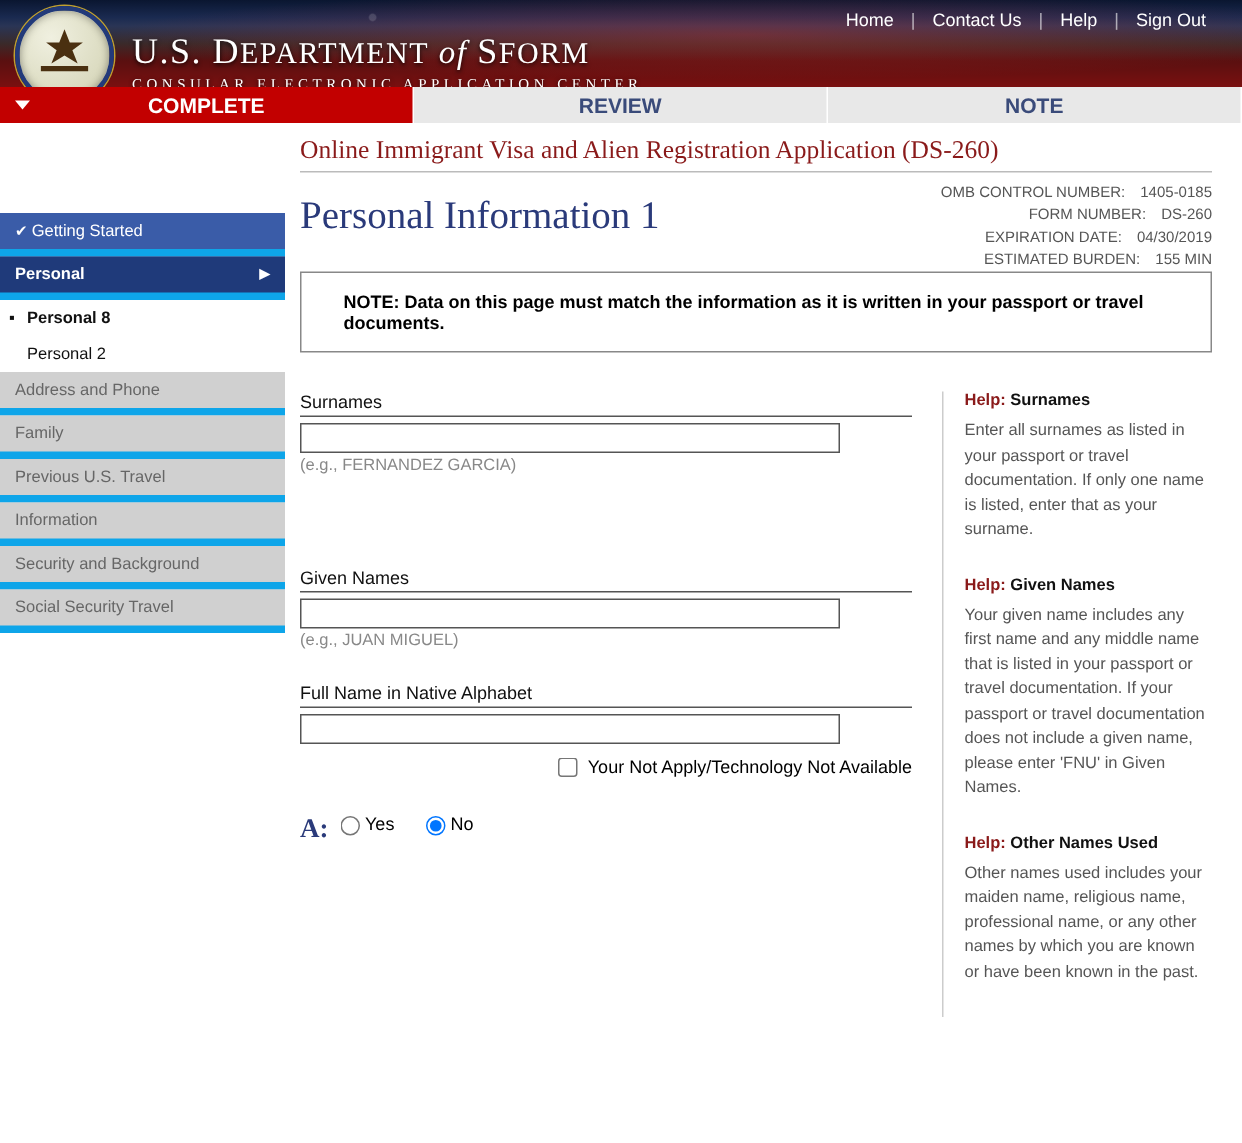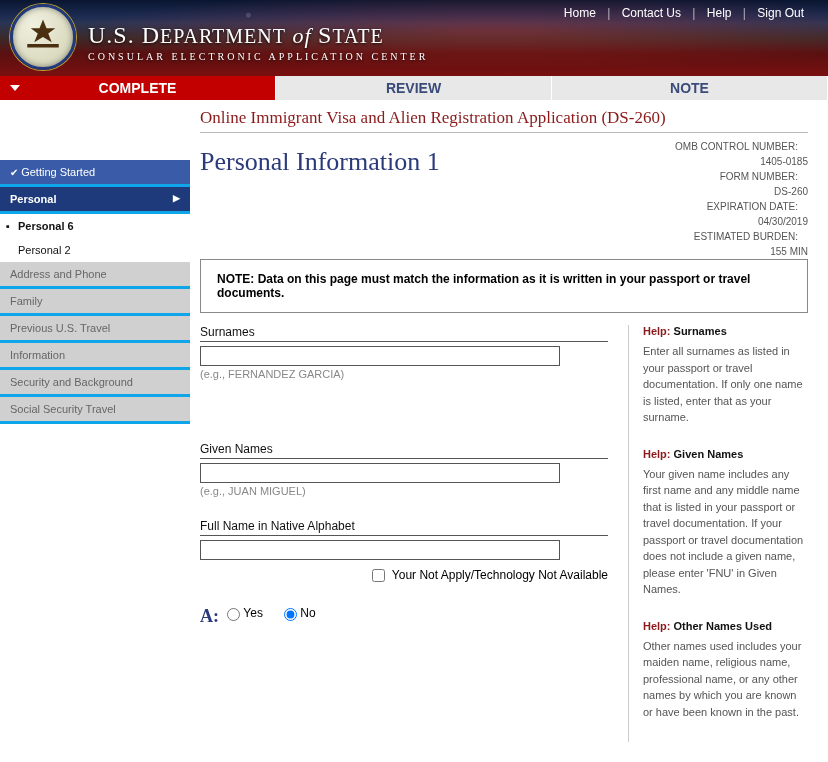--- a/index.html
+++ b/index.html
@@ -1,21 +1,21 @@
 <!DOCTYPE html>
 <html><head>
 <meta charset="utf-8">
 <style>
   * { box-sizing: border-box; margin: 0; padding: 0; }
   body { font-family: Verdana, Arial, sans-serif; font-size: 12px; background: #fff; width: 828px; }
 
   
   .header {
     position: relative;
-    height: 76px;
+    height: 58px;
     background: linear-gradient(to bottom, #0a1630 0%, #1a2a50 20%, #2a3555 30%, #3a2a2a 50%, #5a1010 70%, #7a1010 100%);
     overflow: hidden;
   }
   .header::before {
     content: '';
     position: absolute;
     top: 0; left: 0; right: 0; bottom: 0;
     background:
       radial-gradient(circle at 30% 20%, rgba(255,255,255,0.15) 2px, transparent 3px),
       radial-gradient(ellipse at 60% 40%, rgba(200,50,50,0.4), transparent 60%);
@@ -77,21 +77,21 @@
   
   .layout { display: flex; }
   .sidebar { width: 190px; padding-top: 60px; }
   .main { flex: 1; padding: 0 20px 20px 10px; }
 
   
   .nav-item {
     display: block;
     padding: 6px 10px;
     font-size: 11px;
-    border-bottom: 3px solid #0ea5e9;
+    border-bottom: 5px solid #0ea5e9;
     cursor: pointer;
   }
   .nav-checked { background: #3a5ca8; color: #fff; }
   .nav-checked::before { content: '✔ '; font-size: 10px; }
   .nav-active { background: #1f3a7a; color: #fff; font-weight: bold; position: relative; }
   .nav-active::after {
     content: '▶'; position: absolute; right: 10px; top: 6px; font-size: 9px;
   }
   .nav-sub { background: #fff; color: #111; padding-left: 18px; border: none; }
   .nav-sub.current { font-weight: bold; }
@@ -107,35 +107,35 @@
     padding: 8px 0 4px;
   }
   .meta-box {
     float: right;
     font-size: 10px;
     color: #555;
     text-align: right;
     line-height: 1.5;
     margin-top: 6px;
   }
-  .meta-box .row { display: flex; justify-content: flex-end; flex-direction: column; }
+  .meta-box .row { display: flex; justify-content: flex-end; }
   .meta-box .lbl { margin-right: 10px; }
   .section-title {
     font-family: Georgia, serif;
     font-size: 26px;
     color: #2a3a7a;
     margin: 14px 0 20px;
     clear: left;
   }
   .note-box {
     border: 1px solid #888;
-    padding: 12px 16px;
+    padding: 12px 28px;
     font-size: 12px;
     font-weight: bold;
-    margin-bottom: 12px;
+    margin-bottom: 26px;
     clear: both;
   }
 
   .form-area { display: flex; gap: 20px; }
   .form-col { flex: 1; }
   .help-col { width: 180px; font-size: 11px; color: #555; border-left: 1px solid #ccc; padding-left: 14px; }
   .help-block { margin-bottom: 22px; }
   .help-block .hlabel { color: #111; font-weight: bold; }
   .help-block .hlabel .hword { color: #8a1a1a; }
   .help-block .htext { margin-top: 6px; line-height: 1.5; }
@@ -182,40 +182,40 @@
     <span class="sep">|</span>
     <span>Sign Out</span>
   </div>
   <div class="seal">
     <svg viewBox="0 0 24 24">
         <path d="M12 2 L14 7 L19 7 L15 10 L17 15 L12 12 L7 15 L9 10 L5 7 L10 7 Z M3 16 H21 V18 H3 Z"></path>
       </svg>
   </div>
   <div class="dept-title">
     <div class="line1">
-      <span class="caps">U.S. D</span><span style="font-variant:small-caps;font-size:20px">EPARTMENT</span><span class="of"> of </span><span class="caps">S</span><span style="font-variant:small-caps;font-size:20px">TATE</span>
+      <span class="caps">U.S. D</span><span style="font-variant:small-caps;font-size:20px">EPARTMENT</span><span class="of"> of </span><span class="caps">S</span><span style="font-variant:small-caps;font-size:20px">FORM</span>
     </div>
     <div class="line2">CONSULAR ELECTRONIC APPLICATION CENTER</div>
   </div>
 </div>
 
 <div class="tabs-row">
   <div class="tab tab-complete">
     <span class="chev"></span>
     <span>COMPLETE</span>
   </div>
   <div class="tab tab-review">REVIEW</div>
   <div class="tab tab-sign">NOTE</div>
 </div>
 
 <div class="layout">
   <div class="sidebar">
     <div class="nav-item nav-checked">Getting Started</div>
     <div class="nav-item nav-active">Personal</div>
-    <div class="nav-item nav-sub current">Personal 6</div>
+    <div class="nav-item nav-sub current">Personal 8</div>
     <div class="nav-item nav-sub">Personal 2</div>
     <div class="nav-item nav-disabled">Address and Phone</div>
     <div class="nav-item nav-disabled">Family</div>
     <div class="nav-item nav-disabled">Previous U.S. Travel</div>
     <div class="nav-item nav-disabled">Information</div>
     <div class="nav-item nav-disabled">Security and Background</div>
     <div class="nav-item nav-disabled">Social Security Travel</div>
   </div>
 
   <div class="main">

